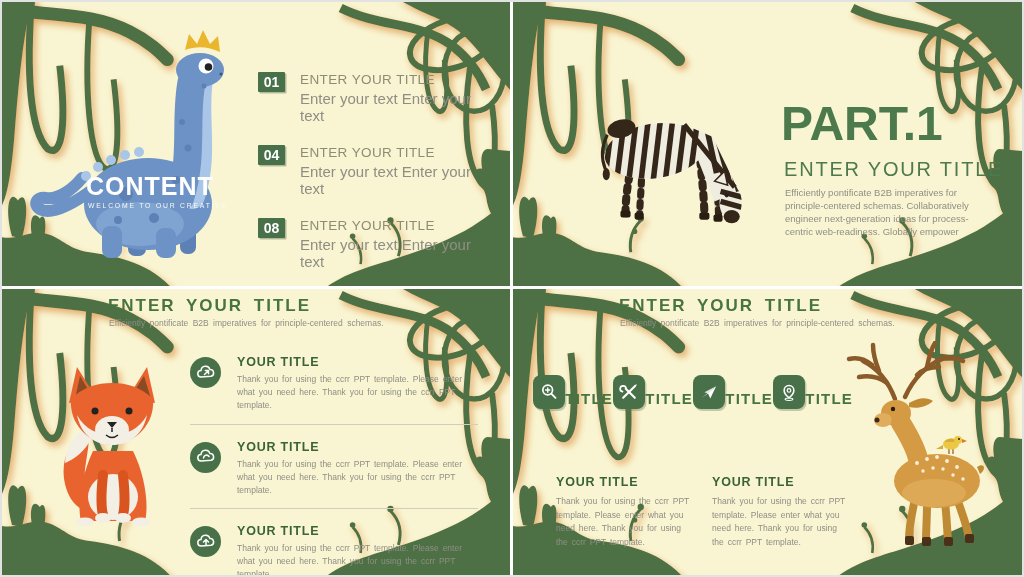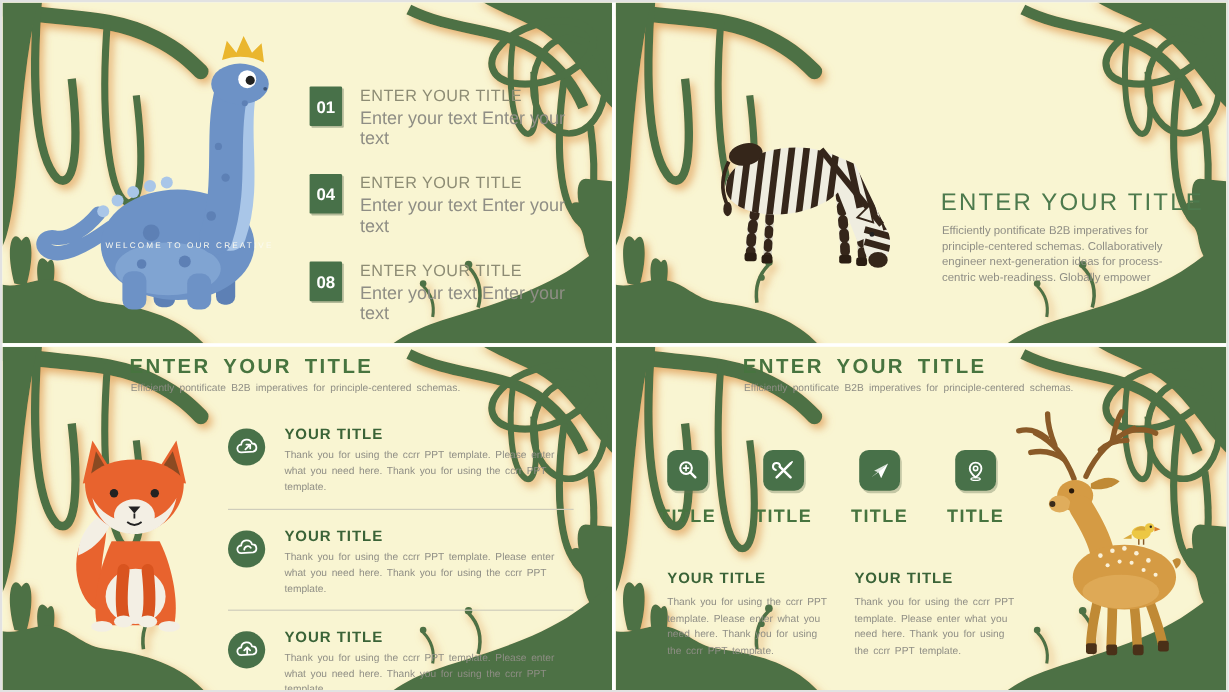--- a/index.html
+++ b/index.html
@@ -13,21 +13,21 @@
   #s-br{left:513px;top:289px;width:509px;height:286px;}
   .frame{position:absolute;left:0;top:0;width:100%;height:100%;pointer-events:none;}
   .abs{position:absolute;}
 
   
   .dino{left:28px;top:26px;width:215px;height:232px;}
   .content-title{left:84px;top:170px;color:#ffffff;font-size:25px;font-weight:bold;letter-spacing:1px;}
   .content-sub{left:86px;top:200px;color:#fbfaf0;font-size:6.8px;letter-spacing:1.8px;}
   .toc{left:256px;top:70px;width:240px;}
   .toc-item{display:flex;gap:15px;margin-bottom:21px;align-items:flex-start;}
-  .toc-num{flex:0 0 27px;height:33px;background:#487149;color:#fff;font-size:14px;font-weight:bold;
+  .toc-num{flex:0 0 27px;height:20px;background:#487149;color:#fff;font-size:14px;font-weight:bold;
            display:flex;align-items:center;justify-content:center;border-radius:1px;
            box-shadow:1.5px 1.5px 0 rgba(96,116,84,0.45);}
   .toc-title{font-size:13.5px;color:#8d8c74;letter-spacing:.4px;}
   .toc-text{font-size:15px;color:#8f8e85;margin-top:3px;}
 
   
   .zebra{left:66px;top:96px;width:182px;height:127px;}
   .part-label{left:268px;top:94px;font-size:48px;font-weight:bold;color:#4d7a4d;letter-spacing:0;}
   .part-title{left:271px;top:156px;font-size:20px;color:#4d7a4d;letter-spacing:1.8px;}
   .part-body{left:272px;top:184px;width:196px;font-size:9.5px;color:#8f8e85;line-height:1.38;}
@@ -42,21 +42,21 @@
   .fox-list{left:188px;top:66px;width:288px;}
   .fox-item{display:flex;gap:16px;align-items:flex-start;padding-bottom:11px;margin-bottom:15px;}
   .fox-item.sep{border-bottom:1px solid #cfcdbb;}
   .fox-ico{flex:0 0 31px;height:31px;border-radius:50%;background:#487149;
            display:flex;align-items:center;justify-content:center;margin-top:2px;}
   .fox-title{font-size:12.5px;font-weight:bold;color:#3a6337;letter-spacing:.8px;}
   .fox-text{font-size:8.5px;color:#8f8e85;line-height:1.55;margin-top:4px;word-spacing:1.5px;}
 
   
   .tiles{left:20px;top:86px;display:flex;}
-  .tile{width:80px;display:flex;flex-direction:column;align-items:center;}
+  .tile{width:80px;display:flex;flex-direction:row;align-items:center;}
   .tile-sq{width:34px;height:34px;border-radius:8px;background:#487149;
            display:flex;align-items:center;justify-content:center;
            box-shadow:1.5px 2px 0 rgba(96,116,84,0.35);}
   .tile-label{margin-top:13px;font-size:15px;font-weight:bold;color:#47743f;letter-spacing:1.2px;}
   .blocks{left:43px;top:186px;display:flex;gap:20px;}
   .block{width:136px;}
   .block-title{font-size:12.5px;font-weight:bold;color:#3a6337;letter-spacing:.8px;}
   .block-text{font-size:8.5px;color:#8f8e85;line-height:1.6;margin-top:6px;word-spacing:1.5px;}
   .deer{left:326px;top:52px;width:152px;height:208px;}
 </style>
@@ -132,20 +132,21 @@
       <g fill="#5d80b5">
         <circle cx="96" cy="166" r="7"></circle>
           <circle cx="124" cy="190" r="5"></circle>
           <circle cx="146" cy="152" r="4"></circle>
         <circle cx="158" cy="120" r="3.5"></circle>
           <circle cx="152" cy="94" r="3"></circle>
           <circle cx="174" cy="58" r="2.5"></circle>
         <circle cx="88" cy="192" r="4"></circle>
       </g>
     </svg>
+    <div class="abs content-title">CONTENT</div>
     <div class="abs content-sub">WELCOME  TO  OUR  CREATIVE</div>
 
     <div class="abs toc">
       <div class="toc-item">
         <div class="toc-num">01</div>
         <div>
             <div class="toc-title">ENTER YOUR TITLE</div>
              <div class="toc-text">Enter your text Enter your text</div>
           </div>
       </div>
@@ -220,20 +221,21 @@
         <path d="M140,92 L162,98"></path>
           <path d="M140,102 L162,108"></path>
       </g>
       <ellipse cx="42" cy="30" rx="14" ry="9" transform="rotate(-12 42 30)" fill="#35261a"></ellipse>
       <path d="M104,26 L154,88" stroke="#35261a" stroke-width="5"></path>
       <polygon points="134,82 144,72 147,86" fill="#efede0" stroke="#35261a" stroke-width="1.5"></polygon>
       <circle cx="146" cy="96" r="2" fill="#222222"></circle>
       <ellipse cx="151" cy="117" rx="8" ry="6.5" fill="#35261a"></ellipse>
     </svg>
 
+    <div class="abs part-label">PART.1</div>
     <div class="abs part-title">ENTER YOUR TITLE</div>
     <div class="abs part-body">Efficiently pontificate B2B imperatives for principle-centered schemas. Collaboratively engineer next-generation ideas for process-centric web-readiness. Globally empower</div>
   </section>
 
   <section class="slide" id="s-bl">
     <svg class="frame" viewBox="0 0 510 286" preserveAspectRatio="none">
         <use href="#frame-art" xlink:href="#frame-art"></use>
       </svg>
 
     <div class="abs sec-header">ENTER YOUR TITLE</div>

